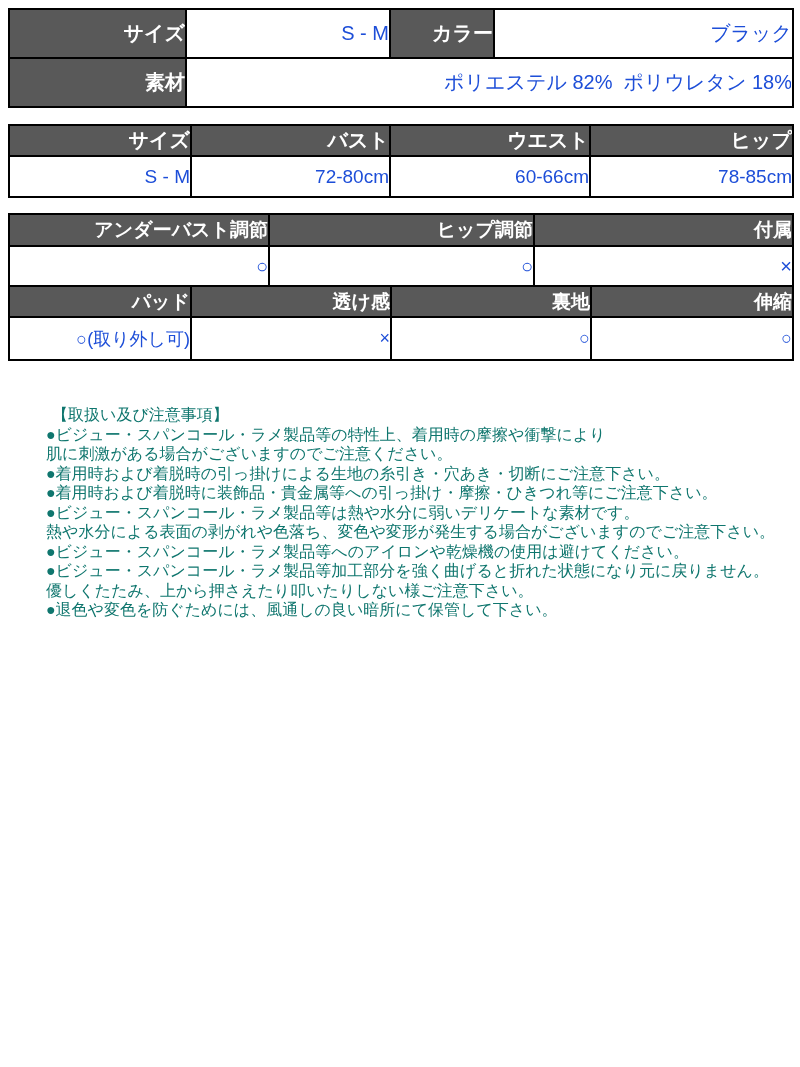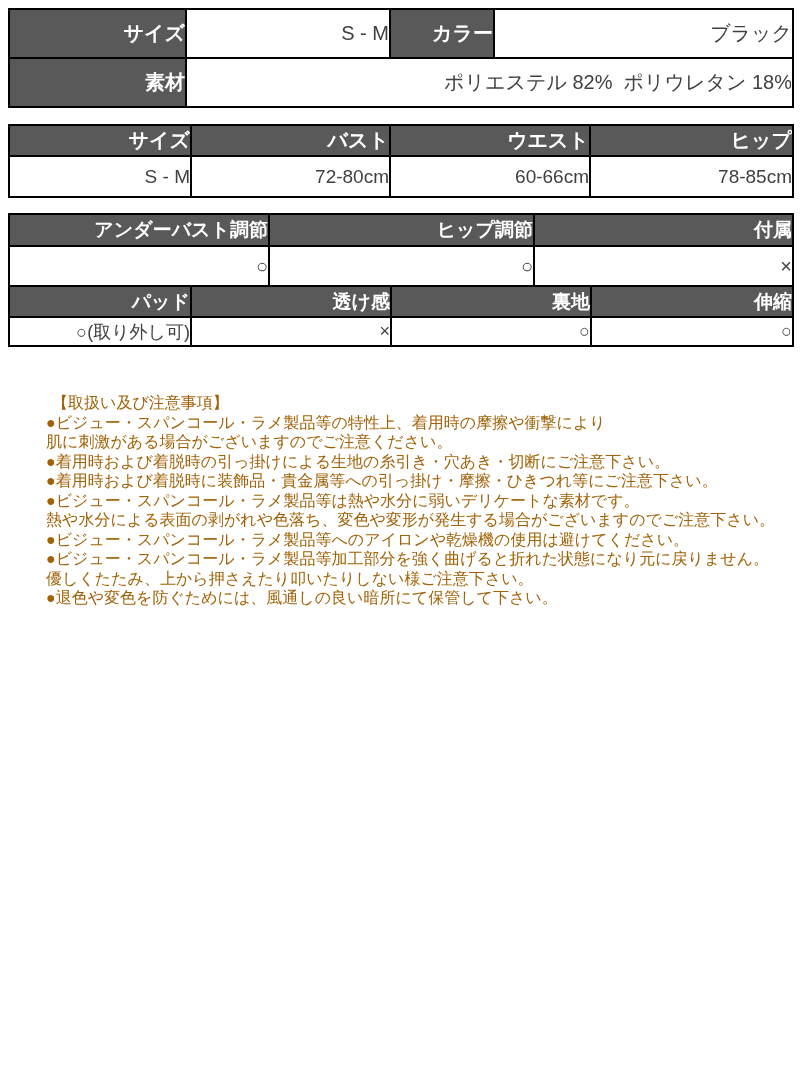--- a/index.html
+++ b/index.html
@@ -29,44 +29,45 @@
     overflow: hidden;
   }
   td.hd {
     background: #595959;
     color: #ffffff;
     font-weight: bold;
     font-size: 20px;
   }
   td.val {
     background: #ffffff;
-    color: #404040;
+    color: #1d4ed8;
     font-size: 20px;
   }
   td.val.pre { white-space: pre-wrap; border-radius: 19px; }
   
   .t1 td { height: 49px; }
   
   .t2 { margin-top: 16px; }
   .t2 tr.hrow td { height: 31px; }
   .t2 tr.drow td { height: 41px; font-size: 19px; }
   
   .t3 { margin-top: 15px; }
   .t3 tr.hrow td { height: 32px; font-size: 19px; }
   .t3 tr.drow td { height: 40px; font-size: 20px; }
   
   .t4 { margin-top: -2px; }
   .t4 tr.hrow td { height: 31px; font-size: 19px; padding-left: 48px; }
-  .t4 tr.drow td { height: 29px; font-size: 18px; }
+  .t4 tr.drow td { height: 43px; font-size: 18px; }
   
   .care {
     margin: 46px 20px 0 38px;
-    color: #a16207;
+    color: #0f766e;
     font-size: 16px;
     line-height: 19.5px;
+    font-family: Liberation Mono, monospace;
   }
   .care .care-title { padding-left: 6px; }
   .care .line { white-space: nowrap; }
 </style>
 </head>
 <body>
 
 <div class="page">
   <div class="content">
 

